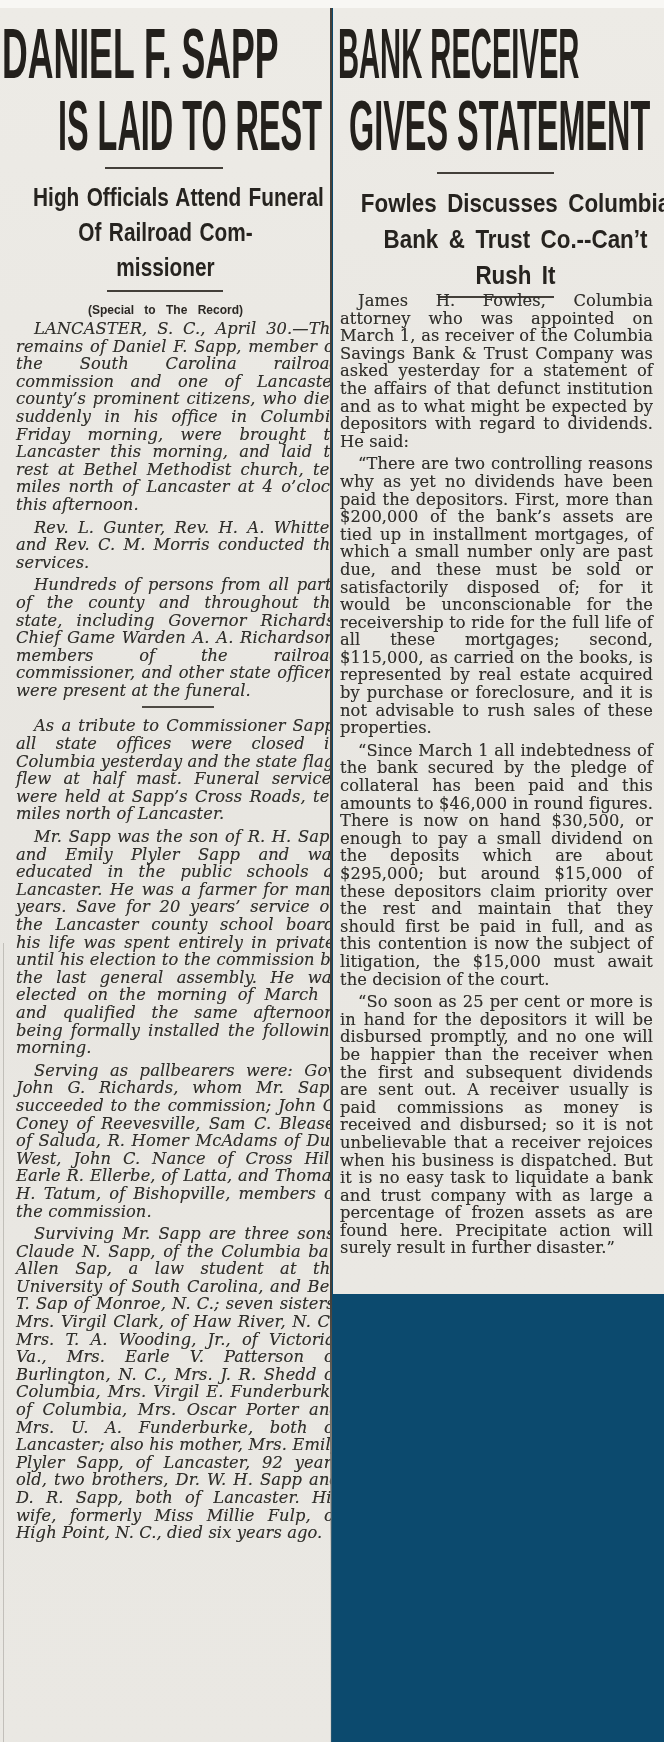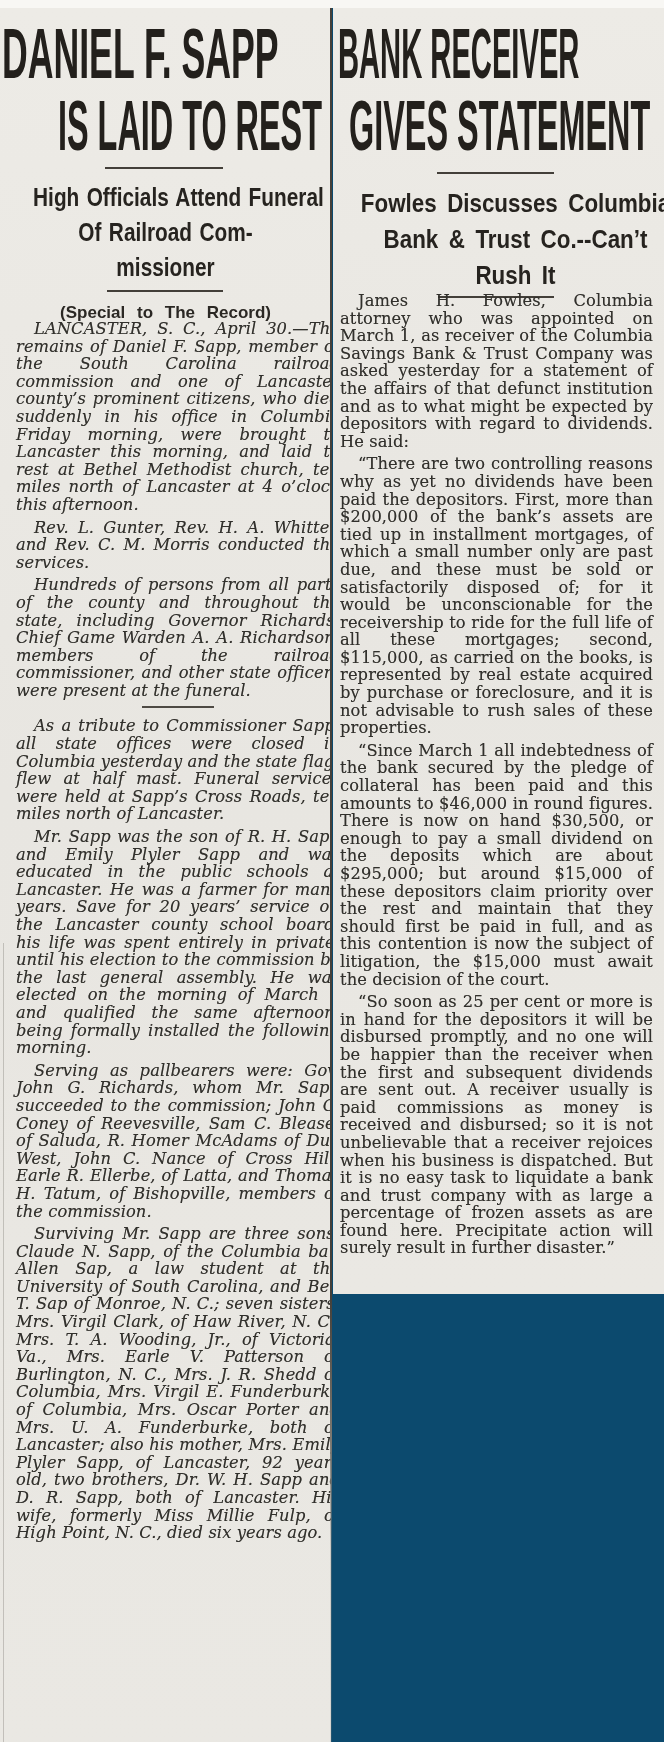--- a/index.html
+++ b/index.html
@@ -44,21 +44,21 @@
   
   .subhead{position:absolute;left:0;right:0;margin:0;text-align:center;
     font-family:"Liberation Sans", sans-serif;font-weight:700;color:#26231f;
     transform-origin:50% 0;}
   .left  .subhead{top:172px;font-size:26px;line-height:35px;transform:scaleX(0.80);word-spacing:2px;}
   .right .subhead{top:177px;font-size:26px;line-height:36px;transform:scaleX(0.86);word-spacing:5px;}
   .subhead-line{display:block;white-space:nowrap;}
 
   
   .byline{position:absolute;top:295px;left:0;right:0;text-align:center;
-    font-family:"Liberation Sans", sans-serif;font-weight:700;font-size:17px;
+    font-family:"Liberation Sans", sans-serif;font-weight:700;font-size:12px;
     word-spacing:7px;color:#2b2824;}
 
   
   .body-text{position:absolute;font-size:16.3px;line-height:17.6px;
     text-align:justify;color:#31302c;letter-spacing:0.1px;
     text-shadow:0 0 0.5px rgba(49,45,40,0.45);}
   .left  .body-text{top:312px;left:16px;width:324px;font-style:italic;}
   .right .body-text{top:284px;left:7px;width:313px;}
   .para{margin:0 0 5px;text-indent:18px;}
   .mid-divider{width:72px;height:2px;background:#4e4a44;margin:7px auto 9px;}

